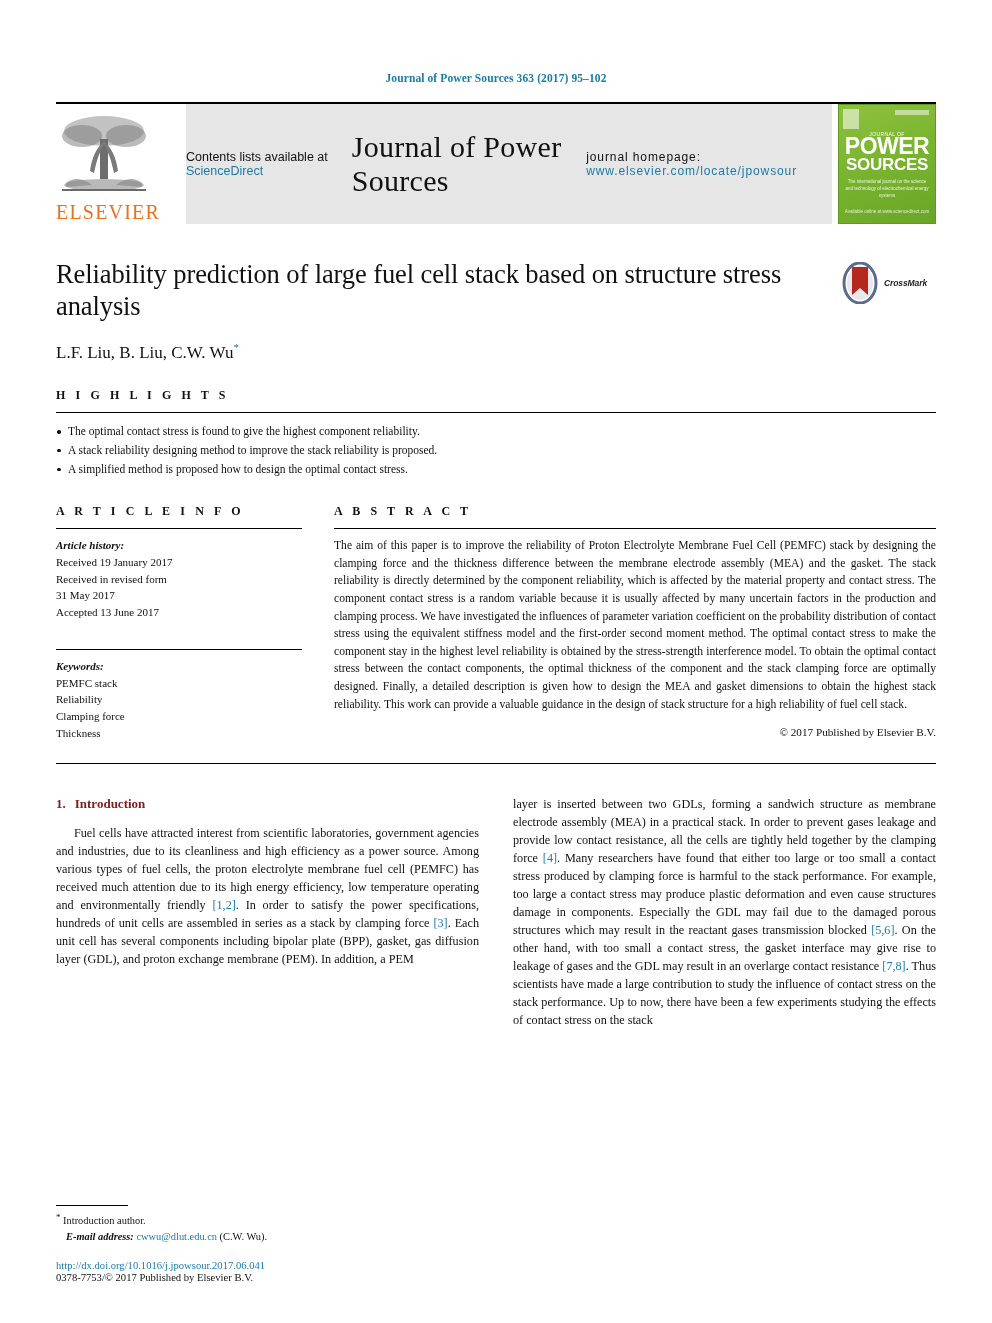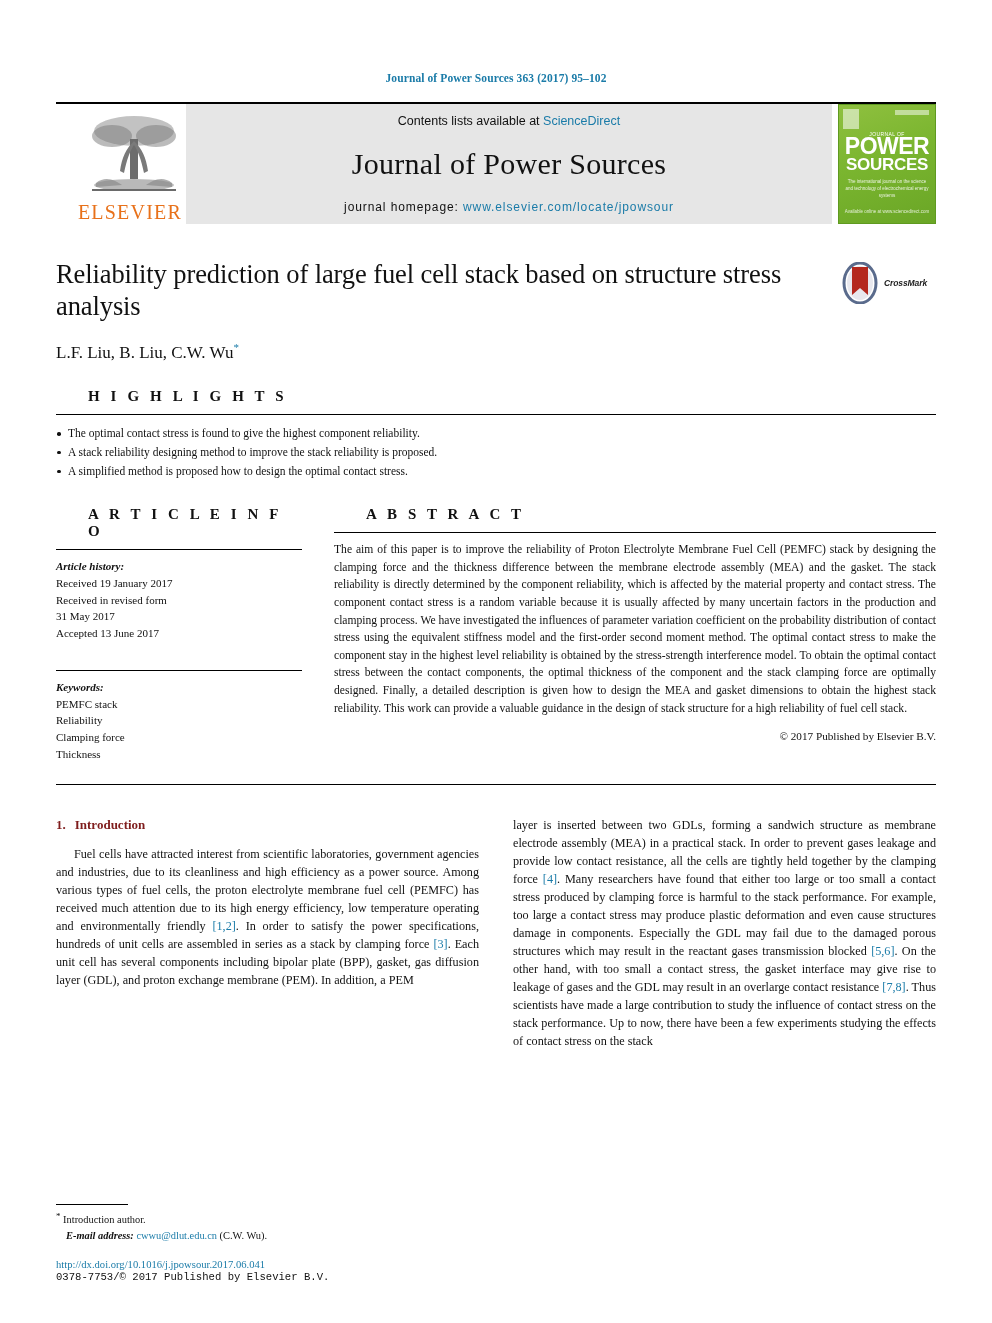--- a/index.html
+++ b/index.html
@@ -39,38 +39,38 @@
     display: flex;
     align-items: stretch;
     height: 122px;
   }
   .elsevier-logo {
     width: 126px;
     flex: 0 0 126px;
     display: flex;
     flex-direction: column;
     justify-content: flex-end;
-    align-items: flex-end;
+    align-items: flex-start;
     padding-bottom: 2px;
   }
   .tree-svg { display: block; }
   .elsevier-word {
     font-family: "Liberation Serif", serif;
     font-size: 20px;
     letter-spacing: 1.2px;
     color: #e8711a;
     font-weight: normal;
     line-height: 1;
     margin-top: 1px;
   }
   .masthead-center {
     flex: 1 1 auto;
     background: #e6e6e6;
     display: flex;
-    flex-direction: column;
+    flex-direction: row;
     justify-content: space-between;
     align-items: center;
     padding: 10px 0 10px 0;
     margin-left: 4px;
     margin-right: 6px;
   }
   .contents-line {
     font-size: 12.5px;
     font-family: "Liberation Sans", sans-serif;
     color: #111;
@@ -181,24 +181,23 @@
     font-weight: bold;
     color: #222;
     letter-spacing: -0.1px;
   }
 
   
   .highlights { margin-top: 26px; }
   .sec-head {
     font-family: "Liberation Serif", serif;
     font-weight: bold;
-    font-size: 15px;
+    font-size: 12px;
     letter-spacing: 3.6px;
     color: #111;
-    margin-left: 32px;
   }
   .highlights-rule { margin-top: 9px; border-top: 1.3px solid #000; }
   .highlights-list {
     margin: 9px 0 0 0;
     padding: 0;
     list-style: none;
     font-family: "Liberation Serif", serif;
     font-size: 11.5px;
     line-height: 1.62;
     color: #111;
@@ -301,21 +300,21 @@
   .footnote .star { font-size: 9px; vertical-align: super; }
   .footnote .em { font-style: italic; font-weight: bold; }
   .footnote a, .link { color: #1a7ba8; text-decoration: none; }
   .doi-line {
     margin-top: 15px;
     font-family: "Liberation Serif", serif;
     font-size: 10.6px;
     color: #1a7ba8;
   }
   .issn-line {
-    font-family: Liberation Mono, monospace;
+    font-family: Liberation Serif, serif;
     font-size: 10.6px;
     color: #111;
     margin-top: 1px;
   }
 </style>
 </head>
 <body>
 
 <div class="page">
 

